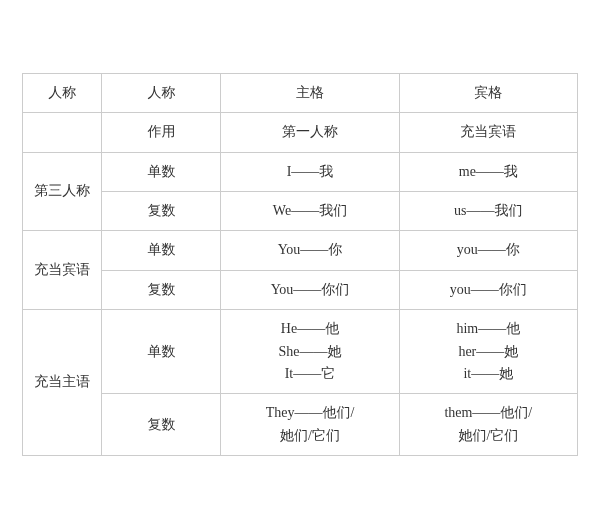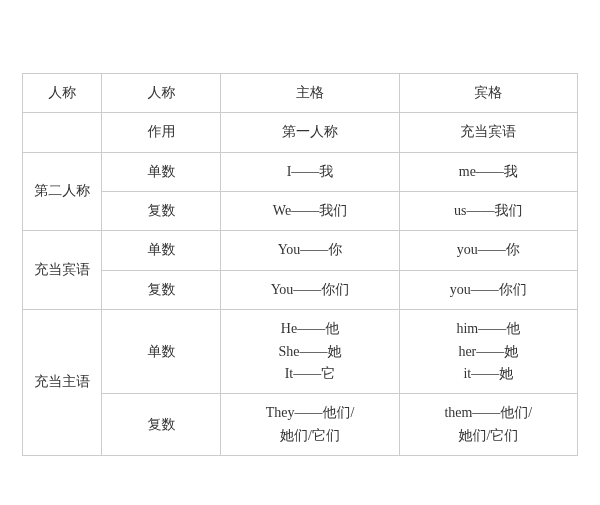--- a/index.html
+++ b/index.html
@@ -66,21 +66,21 @@
     </tr>
 
     <tr class="header-row">
       <td></td>
       <td>作用</td>
       <td>第一人称</td>
       <td>充当宾语</td>
     </tr>
 
     <tr>
-      <td rowspan="2">第二人称</td>
+      <td rowspan="2">第三人称</td>
       <td>单数</td>
       <td>I——我</td>
       <td>me——我</td>
     </tr>
 
     <tr>
       <td>复数</td>
       <td>We——我们</td>
       <td>us——我们</td>
     </tr>

